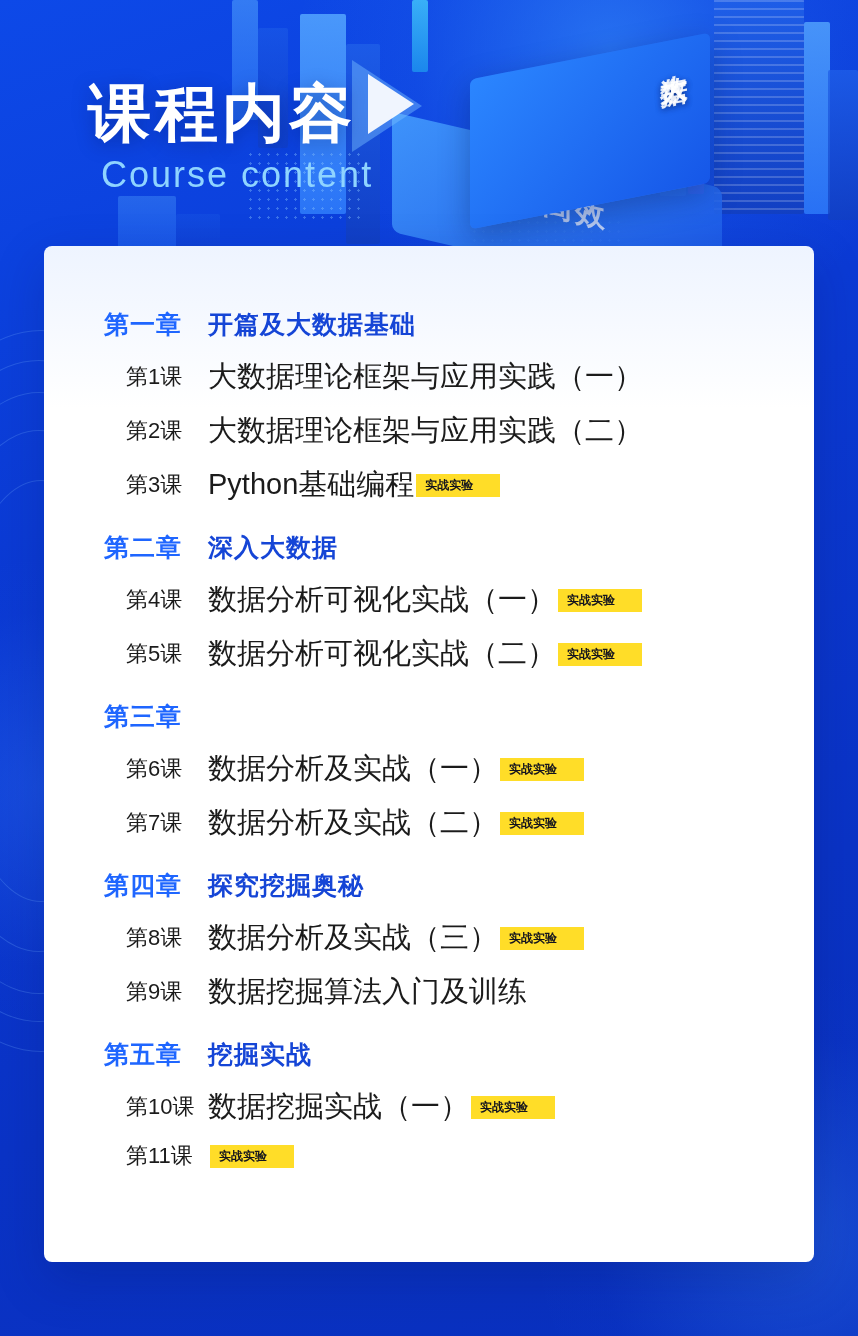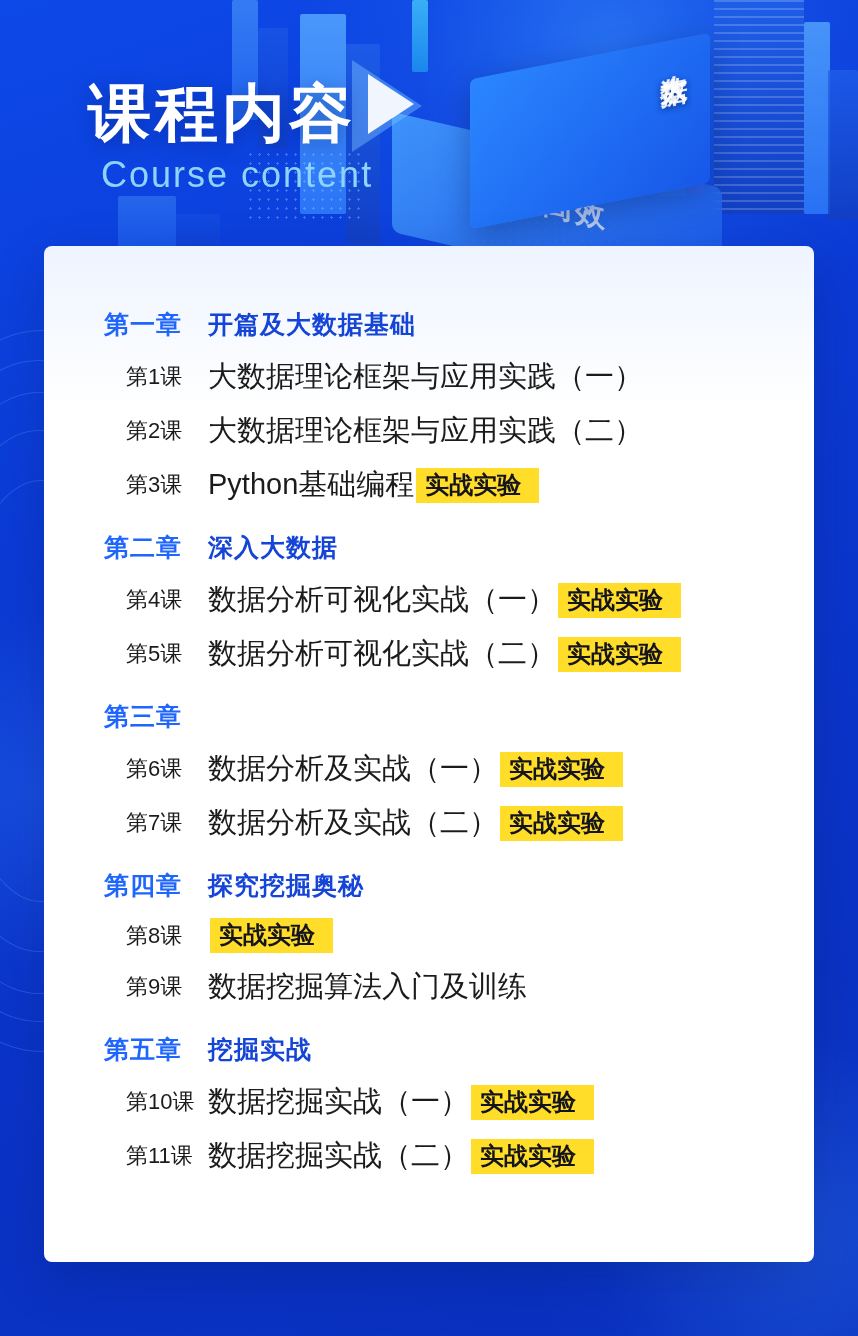--- a/index.html
+++ b/index.html
@@ -211,23 +211,23 @@
     min-width: 82px;
   }
   .lesson-name {
     color: #1b1b1b;
     font-size: 29px;
     white-space: nowrap;
   }
   .tag-lab {
     background: #ffdd28;
     color: #14141e;
-    font-size: 24px;
-    font-weight: bold;
-    padding: 5px 18px 6px 9px;
+    font-size: 12px;
+    font-weight: bold;
+    padding: 5px 27px 6px 9px;
     line-height: 1;
     white-space: nowrap;
     margin-left: 2px;
     text-align: right;
   }
 </style>
 </head>
 <body>
 
 <div class="bg">
@@ -336,36 +336,36 @@
         <span class="tag-lab">实战实验</span>
       </div>
     </div>
     <div class="chapter">
       <div class="chapter-head">
         <div class="chapter-index">第四章</div>
         <div class="chapter-title">探究挖掘奥秘</div>
       </div>
       <div class="lesson">
         <span class="lesson-no">第8课</span>
+        <span class="lesson-name">数据分析及实战（三）</span>
         <span class="tag-lab">实战实验</span>
       </div>
       <div class="lesson">
         <span class="lesson-no">第9课</span>
         <span class="lesson-name">数据挖掘算法入门及训练</span>
       </div>
     </div>
     <div class="chapter">
       <div class="chapter-head">
         <div class="chapter-index">第五章</div>
         <div class="chapter-title">挖掘实战</div>
       </div>
       <div class="lesson">
         <span class="lesson-no">第10课</span>
         <span class="lesson-name">数据挖掘实战（一）</span>
         <span class="tag-lab">实战实验</span>
       </div>
       <div class="lesson">
         <span class="lesson-no">第11课</span>
-        <span class="lesson-name">数据挖掘实战（二）</span>
         <span class="tag-lab">实战实验</span>
       </div>
     </div>
   </div>
 
 </body></html>

